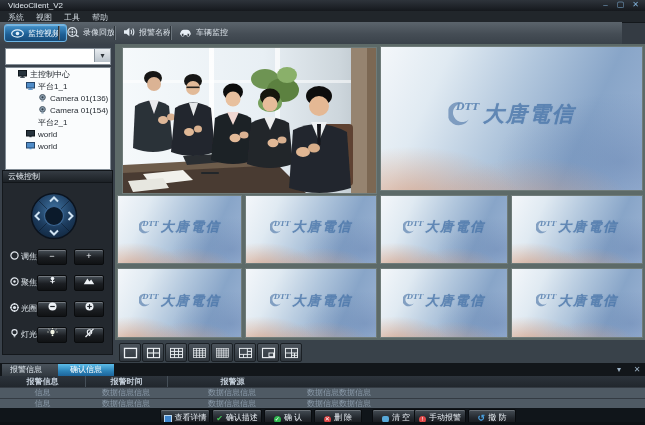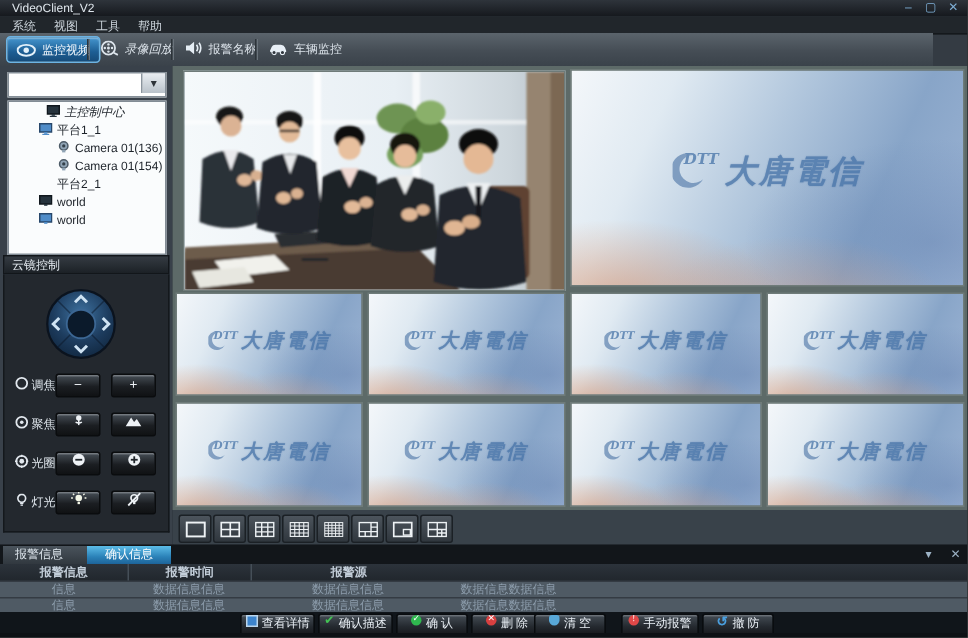--- a/index.html
+++ b/index.html
@@ -56,21 +56,21 @@
   #alarmtabs{left:0;top:363px;width:645px;height:13px;background:#12161a;}
   .atab{position:absolute;top:1px;height:12px;padding:0 8px;font-size:8px;line-height:12px;color:#dfe7ee;cursor:pointer;background:linear-gradient(#4a535c,#31383f);}
   .atab.active{background:linear-gradient(#5cbce8,#2b82b8 60%,#1d649a);color:#fff;}
   .paneltool{position:absolute;top:1px;width:14px;height:11px;color:#9db3c6;font-size:8px;text-align:center;line-height:11px;cursor:pointer;}
   #alarmhead{left:0;top:376px;width:645px;height:11px;background:linear-gradient(#2c333b,#21272d);}
   .hcell{position:absolute;top:0;height:11px;font-size:8px;font-weight:bold;color:#c3ced9;line-height:11px;text-align:center;border-left:1px solid #454f58;box-sizing:border-box;}
   .hcell:first-child{border-left:none;}
   .arow{position:absolute;left:0;width:645px;height:10px;background:#4f5a64;}
   .acell{position:absolute;top:0;height:10px;font-size:8px;color:#8c9cab;line-height:10px;text-align:center;}
   #alarmbtns{left:0;top:408px;width:645px;height:14px;background:#10141 8;background:#10151a;}
-  .abtn{position:absolute;top:1px;width:46px;height:13px;background:linear-gradient(#454d55,#24292f 60%,#17191d);border:1px solid #090c0f;border-radius:2px;color:#e9eff5;font-size:8px;display:flex;align-items:flex-start;justify-content:center;gap:3px;cursor:pointer;box-shadow:inset 0 1px 0 rgba(255,255,255,.2);font-family:Liberation Serif, serif;}
+  .abtn{position:absolute;top:1px;width:46px;height:13px;background:linear-gradient(#454d55,#24292f 60%,#17191d);border:1px solid #090c0f;border-radius:2px;color:#e9eff5;font-size:8px;display:flex;align-items:flex-end;justify-content:center;gap:3px;cursor:pointer;box-shadow:inset 0 1px 0 rgba(255,255,255,.2);}
   .aico{display:inline-block;flex:none;}
   .cir{width:7px;height:7px;border-radius:50%;font-size:6px;line-height:7px;text-align:center;color:#fff;}
   #bottomstrip{left:0;top:422px;width:645px;height:3px;background:#0d1115;}
 </style>
 </head>
 <body>
 
 <div id="app">
 
   <div class="abs" id="titlebar">
@@ -89,21 +89,21 @@
 
   <div class="abs" id="toolbar">
     <div class="navtab active" style="left:4px;">
       <svg width="13" height="9" viewBox="0 0 13 9">
           <ellipse cx="6.5" cy="4.5" rx="5.8" ry="3.6" fill="none" stroke="#e2f0fa" stroke-width="1.3"></ellipse>
           <circle cx="6.5" cy="4.5" r="1.8" fill="#e2f0fa"></circle>
         </svg>
       <span class="lbl">监控视频</span>
     </div>
     <div class="navsep" style="left:58px;"></div>
-    <div class="navtab" style="left:61px;font-style:italic;">
+    <div class="navtab" style="left:61px;">
       <svg width="12" height="11" viewBox="0 0 12 11">
           <circle cx="5.3" cy="5" r="4.4" fill="none" stroke="#dde5ec" stroke-width="1.2"></circle>
           <circle cx="5.3" cy="5" r="1" fill="#dde5ec"></circle>
           <circle cx="5.3" cy="2.6" r=".8" fill="#dde5ec"></circle>
           <circle cx="5.3" cy="7.4" r=".8" fill="#dde5ec"></circle>
           <circle cx="2.9" cy="5" r=".8" fill="#dde5ec"></circle>
           <circle cx="7.7" cy="5" r=".8" fill="#dde5ec"></circle>
           <path d="M8.8 8.2 L11.6 9.6" stroke="#dde5ec" stroke-width="1.2"></path>
         </svg>
       <span class="lbl">录像回放</span>
@@ -128,21 +128,21 @@
     </div>
   </div>
 
   <div class="abs" id="sidebar">
     <div id="combo">
       <span></span>
       <span class="arrow">▾</span>
     </div>
 
     <div id="tree">
-      <div class="titem" style="padding-left:25px;font-style:italic;">
+      <div class="titem" style="padding-left:12px;">
         <svg class="ticon" viewBox="0 0 9 8">
             <rect x=".5" y=".5" width="8" height="5.5" fill="#26333d" stroke="#10171d"></rect>
             <rect x="3.4" y="6" width="2.2" height="1.2" fill="#26333d"></rect>
             <rect x="2.2" y="7.2" width="4.6" height=".8" fill="#26333d"></rect>
           </svg>
         <span>主控制中心</span>
       </div>
       <div class="titem" style="padding-left:20px;">
         <svg class="ticon" viewBox="0 0 9 8">
             <rect x=".5" y=".5" width="8" height="5.5" fill="#4f8cc8" stroke="#27476b"></rect>
@@ -563,21 +563,21 @@
       <span>确认描述</span>
     </div>
     <div class="abtn" style="left:264px;width:46px;">
       <span class="aico cir" style="background:#2fb84f;">✓</span>
       <span>确 认</span>
     </div>
     <div class="abtn" style="left:314px;width:46px;">
       <span class="aico cir" style="background:#d84040;">✕</span>
       <span>删 除</span>
     </div>
-    <div class="abtn" style="left:356px;width:46px;">
+    <div class="abtn" style="left:372px;width:46px;">
       <span class="aico" style="width:7px;height:7px;border-radius:2px 2px 50% 50%;background:#58a8d8;"></span>
       <span>清 空</span>
     </div>
     <div class="abtn" style="left:414px;width:50px;">
       <span class="aico cir" style="background:#e04848;">!</span>
       <span>手动报警</span>
     </div>
     <div class="abtn" style="left:468px;width:46px;">
       <span class="aico" style="color:#4aa0e0;font-size:9px;line-height:9px;font-weight:bold;">↺</span>
       <span>撤 防</span>

